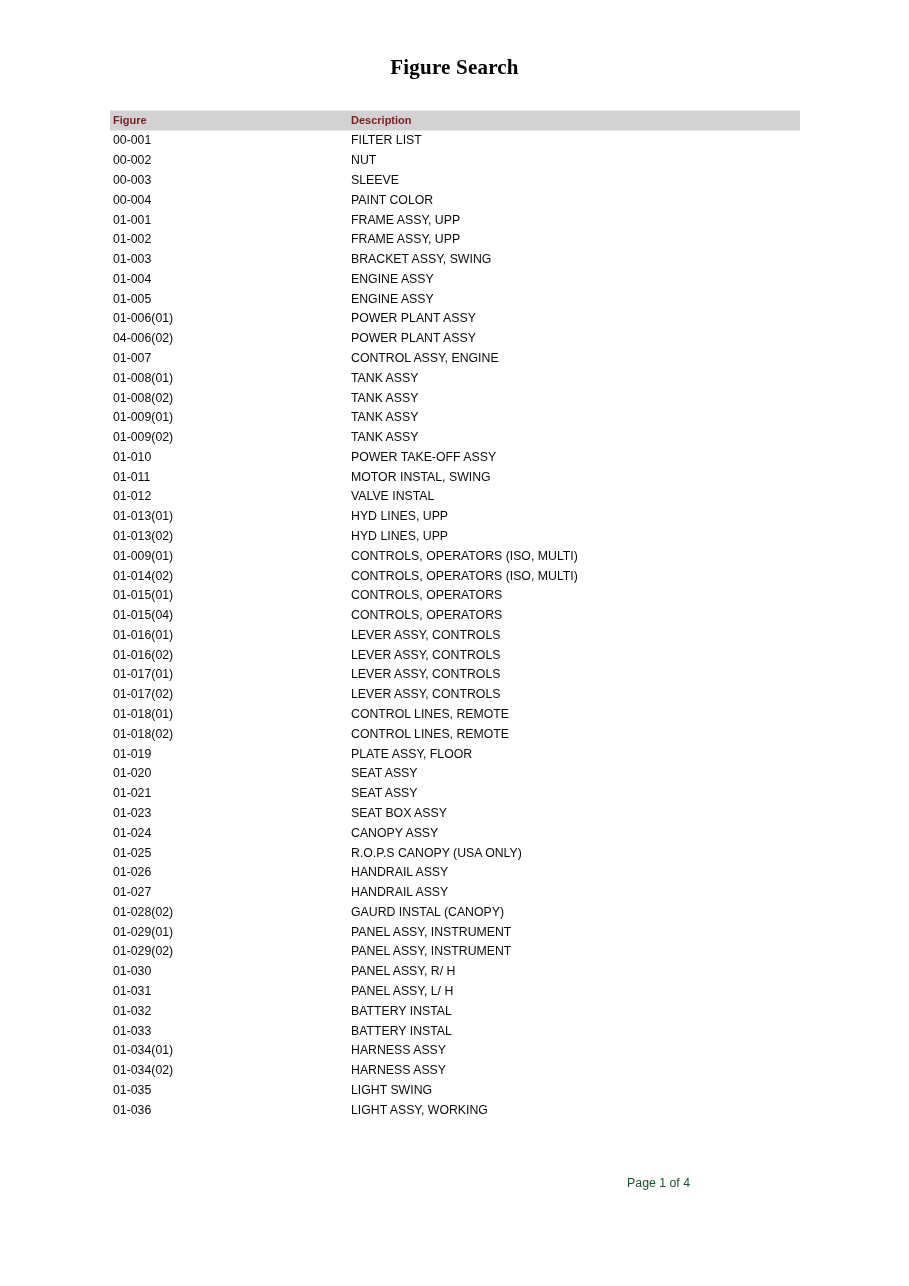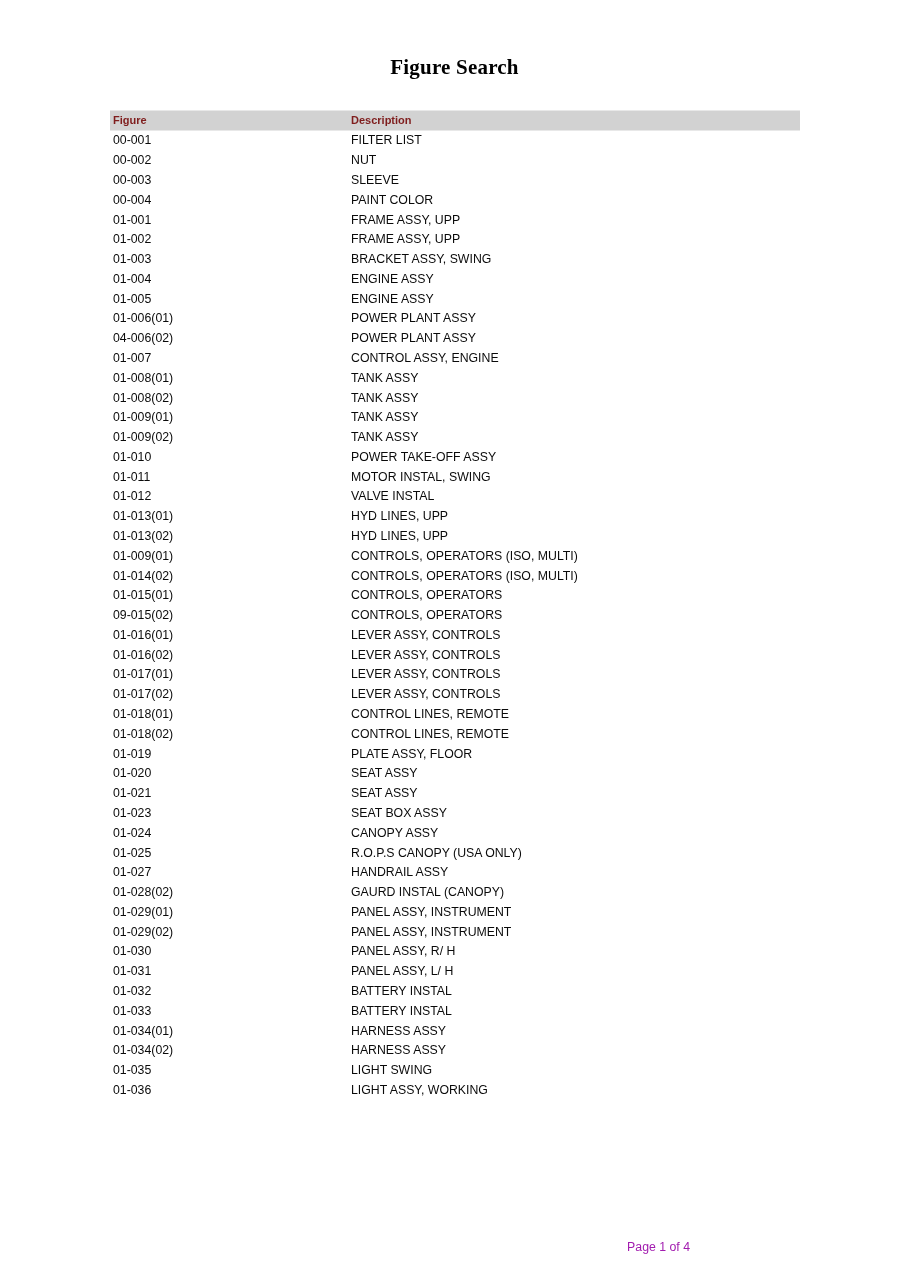--- a/index.html
+++ b/index.html
@@ -65,27 +65,27 @@
     padding: 3.4px 0 3.4px 3px;
     text-align: left;
     vertical-align: top;
     color: #0a0a0a;
     white-space: nowrap;
     border: 0;
   }
   .page-footer {
     position: absolute;
     left: 0;
-    top: 1240px;
+    top: 1176px;
     width: 782px;
     padding-right: 92px;
     box-sizing: border-box;
     text-align: right;
     font-size: 12.3px;
-    color: #a21caf;
+    color: #14532d;
   }
 </style>
 </head>
 <body>
 
 <div class="page">
 
   <div class="doc-title">Figure Search</div>
 
   <div class="table-wrap">
@@ -191,21 +191,21 @@
           </tr>
           <tr>
             <td>01-014(02)</td>
             <td>CONTROLS, OPERATORS (ISO, MULTI)</td>
           </tr>
           <tr>
             <td>01-015(01)</td>
             <td>CONTROLS, OPERATORS</td>
           </tr>
           <tr>
-            <td>09-015(02)</td>
+            <td>01-015(04)</td>
             <td>CONTROLS, OPERATORS</td>
           </tr>
           <tr>
             <td>01-016(01)</td>
             <td>LEVER ASSY, CONTROLS</td>
           </tr>
           <tr>
             <td>01-016(02)</td>
             <td>LEVER ASSY, CONTROLS</td>
           </tr>
@@ -241,20 +241,24 @@
             <td>01-023</td>
             <td>SEAT BOX ASSY</td>
           </tr>
           <tr>
             <td>01-024</td>
             <td>CANOPY ASSY</td>
           </tr>
           <tr>
             <td>01-025</td>
             <td>R.O.P.S CANOPY (USA ONLY)</td>
+          </tr>
+          <tr>
+            <td>01-026</td>
+            <td>HANDRAIL ASSY</td>
           </tr>
           <tr>
             <td>01-027</td>
             <td>HANDRAIL ASSY</td>
           </tr>
           <tr>
             <td>01-028(02)</td>
             <td>GAURD INSTAL (CANOPY)</td>
           </tr>
           <tr>

